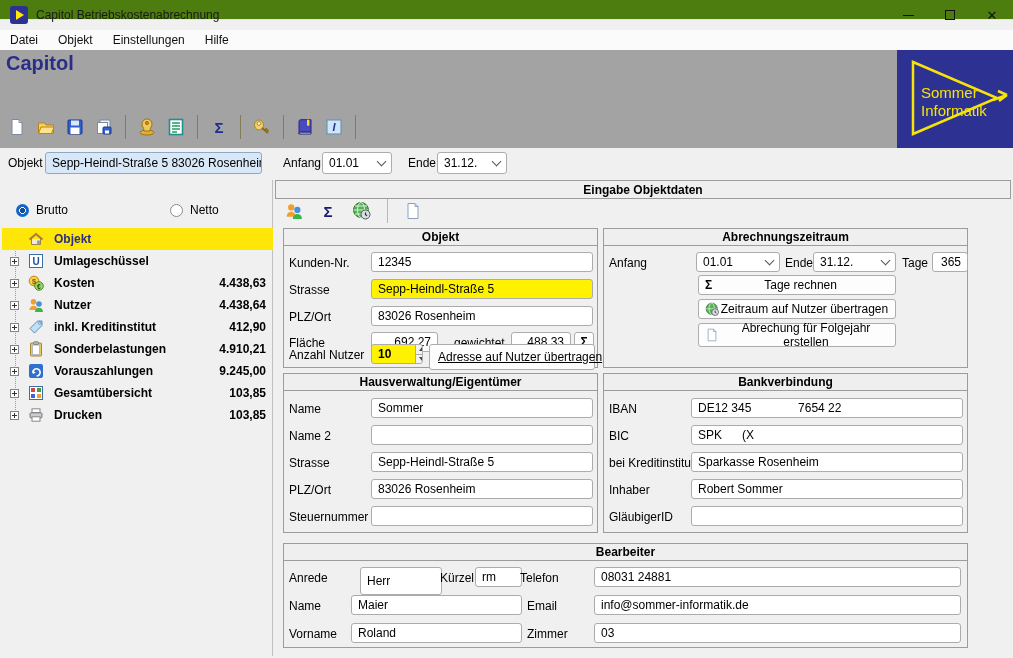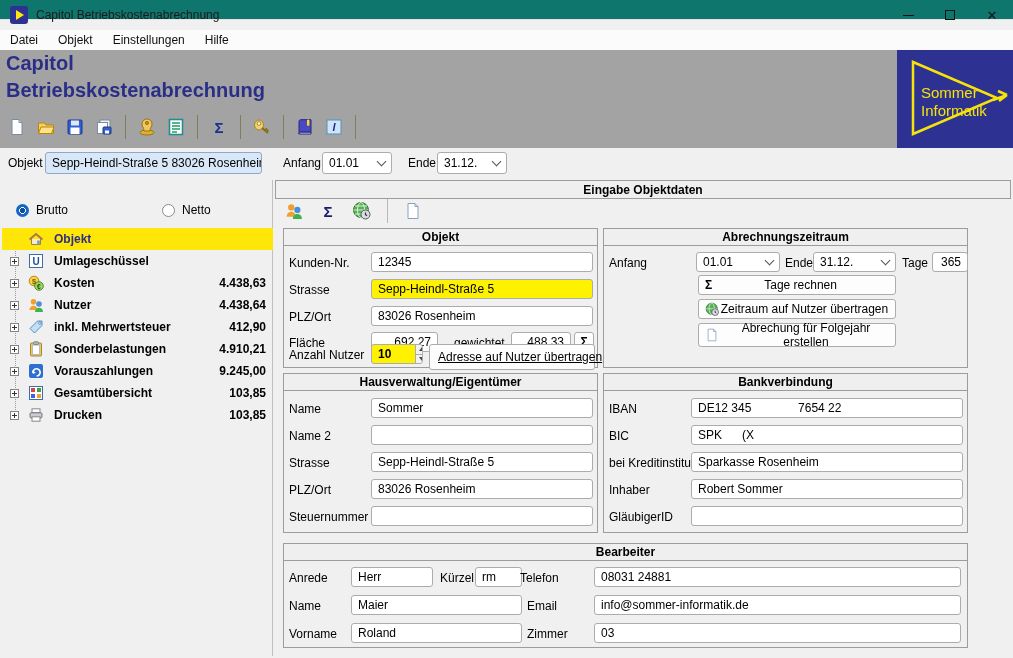--- a/index.html
+++ b/index.html
@@ -1,20 +1,20 @@
 <!DOCTYPE html>
 <html><head>
 <meta charset="utf-8">
 <style>
   html,body{margin:0;padding:0;background:#d8d8d8;}
   *{box-sizing:border-box;font-family:"Liberation Sans",sans-serif;}
   .app{position:relative;width:1013px;height:658px;background:#f0f0f0;overflow:hidden;outline:1px solid #8a8a8a;}
   .abs{position:absolute;}
   
-  .titlebar{position:absolute;left:0;top:0;width:1013px;height:20px;background:#0f766e;border-bottom:1px solid #e2e2e2;}
+  .titlebar{position:absolute;left:0;top:0;width:1013px;height:20px;background:#4d7c0f;border-bottom:1px solid #e2e2e2;}
   .titletext{position:absolute;left:36px;top:8px;font-size:12px;color:#1a1a1a;}
   .appicon{position:absolute;left:10px;top:6px;width:18px;height:18px;background:#2d3191;border-radius:3px;display:flex;align-items:center;justify-content:center;}
   .appicon .tri{width:0;height:0;border-left:8px solid #ffe609;border-top:5px solid transparent;border-bottom:5px solid transparent;margin-left:2px;}
   .winbtn{position:absolute;top:0;width:42px;height:30px;display:flex;align-items:center;justify-content:center;color:#111;font-size:13px;}
   .maxglyph{width:10px;height:10px;border:1.2px solid #111;}
   .minglyph{width:11px;height:0;border-top:1.2px solid #111;}
   
   .menubar{position:absolute;left:0;top:30px;width:1013px;height:20px;background:#fbfbfb;display:flex;align-items:center;}
   .menuitem{font-size:12px;color:#111;padding:0 10px;height:20px;display:flex;align-items:center;}
   
@@ -90,21 +90,20 @@
 
   <div class="menubar">
     <div class="menuitem">Datei</div>
     <div class="menuitem">Objekt</div>
     <div class="menuitem">Einstellungen</div>
     <div class="menuitem">Hilfe</div>
   </div>
 
   <div class="header">
     <div class="brand1">Capitol</div>
-    <div class="brand2">Betriebskostenabrechnung</div>
     <div class="ytoolbar">
       <div class="tbi">
         <svg width="18" height="18" viewBox="0 0 18 18">
             <path d="M4 1.5h7l3 3v12H4z" fill="#fff" stroke="#7a8aa0"></path>
             <path d="M11 1.5v3h3" fill="none" stroke="#7a8aa0"></path>
           </svg>
       </div>
       <div class="tbi">
         <svg width="18" height="18" viewBox="0 0 18 18">
             <path d="M1.5 5h6l1.5 2h7.5v8.5H1.5z" fill="#f7d060" stroke="#b8860b"></path>
@@ -192,21 +191,21 @@
         <span class="chev"></span>
       </div>
   </div>
 
   <div class="phead" style="left:2px;top:180px;width:271px;">Abrechnung</div>
   <div class="sidebar">
     <div class="radiorow" style="left:14px;top:23px;">
       <div class="radio on"></div>
         <span>Brutto</span>
     </div>
-    <div class="radiorow" style="left:160px;top:23px;">
+    <div class="radiorow" style="left:168px;top:23px;">
       <div class="radio"></div>
         <span>Netto</span>
     </div>
 
     <div class="dotline" style="top:58px;height:178px;"></div>
 
     <div class="treerow sel" style="top:48px;">
       <div class="treeicon">
         <svg width="16" height="16" viewBox="0 0 16 16">
             <path d="M1.5 8.5 8 3l6.5 5.5" fill="none" stroke="#b07840" stroke-width="2"></path>
@@ -253,21 +252,21 @@
       <div class="treeval">4.438,64</div>
     </div>
     <div class="treerow" style="top:136px;">
       <div class="expander"></div>
       <div class="treeicon">
         <svg width="16" height="16" viewBox="0 0 16 16">
             <path d="M2 9.5 9.5 2h4.5v4.5L6.5 14z" fill="#bfe0f7" stroke="#5b8db8"></path>
             <circle cx="11.8" cy="4.2" r="1.2" fill="#fff" stroke="#5b8db8"></circle>
           </svg>
       </div>
-      <div class="treetext treelabel">inkl. Mehrwertsteuer</div>
+      <div class="treetext treelabel">inkl. Kreditinstitut</div>
       <div class="treeval">412,90</div>
     </div>
     <div class="treerow" style="top:158px;">
       <div class="expander"></div>
       <div class="treeicon">
         <svg width="16" height="16" viewBox="0 0 16 16">
             <rect x="2.5" y="2" width="11" height="13" rx="1" fill="#e8c96a" stroke="#a8862a"></rect>
             <rect x="4.5" y="4" width="7" height="9.5" fill="#fff" stroke="#bbb"></rect>
             <rect x="5.5" y="0.8" width="5" height="2.8" rx="1" fill="#b0b8c0" stroke="#788"></rect>
           </svg>
@@ -445,21 +444,21 @@
     <div class="abs field" style="left:87px;top:78px;width:272px;height:20px;">Sparkasse Rosenheim</div>
     <div class="glabel" style="left:5px;top:109px;">Inhaber</div>
     <div class="abs field" style="left:87px;top:105px;width:272px;height:20px;">Robert Sommer</div>
     <div class="glabel" style="left:5px;top:136px;">GläubigerID</div>
     <div class="abs field" style="left:87px;top:132px;width:272px;height:20px;"></div>
   </div>
 
   <div class="gbox" style="left:283px;top:543px;width:685px;height:105px;">
     <div class="ghead">Bearbeiter</div>
     <div class="glabel" style="left:5px;top:27px;">Anrede</div>
-    <div class="abs field" style="left:67px;top:23px;width:82px;height:20px;">Herr</div>
+    <div class="abs field" style="left:76px;top:23px;width:82px;height:28px;">Herr</div>
     <div class="glabel" style="left:156px;top:27px;">Kürzel</div>
     <div class="abs field" style="left:191px;top:23px;width:47px;height:20px;">rm</div>
     <div class="glabel" style="left:5px;top:55px;">Name</div>
     <div class="abs field" style="left:67px;top:51px;width:171px;height:20px;">Maier</div>
     <div class="glabel" style="left:5px;top:83px;">Vorname</div>
     <div class="abs field" style="left:67px;top:79px;width:171px;height:20px;">Roland</div>
     <div class="glabel" style="left:236px;top:27px;">Telefon</div>
     <div class="abs field" style="left:310px;top:23px;width:367px;height:20px;">08031 24881</div>
     <div class="glabel" style="left:243px;top:55px;">Email</div>
     <div class="abs field" style="left:310px;top:51px;width:367px;height:20px;">info@sommer-informatik.de</div>

